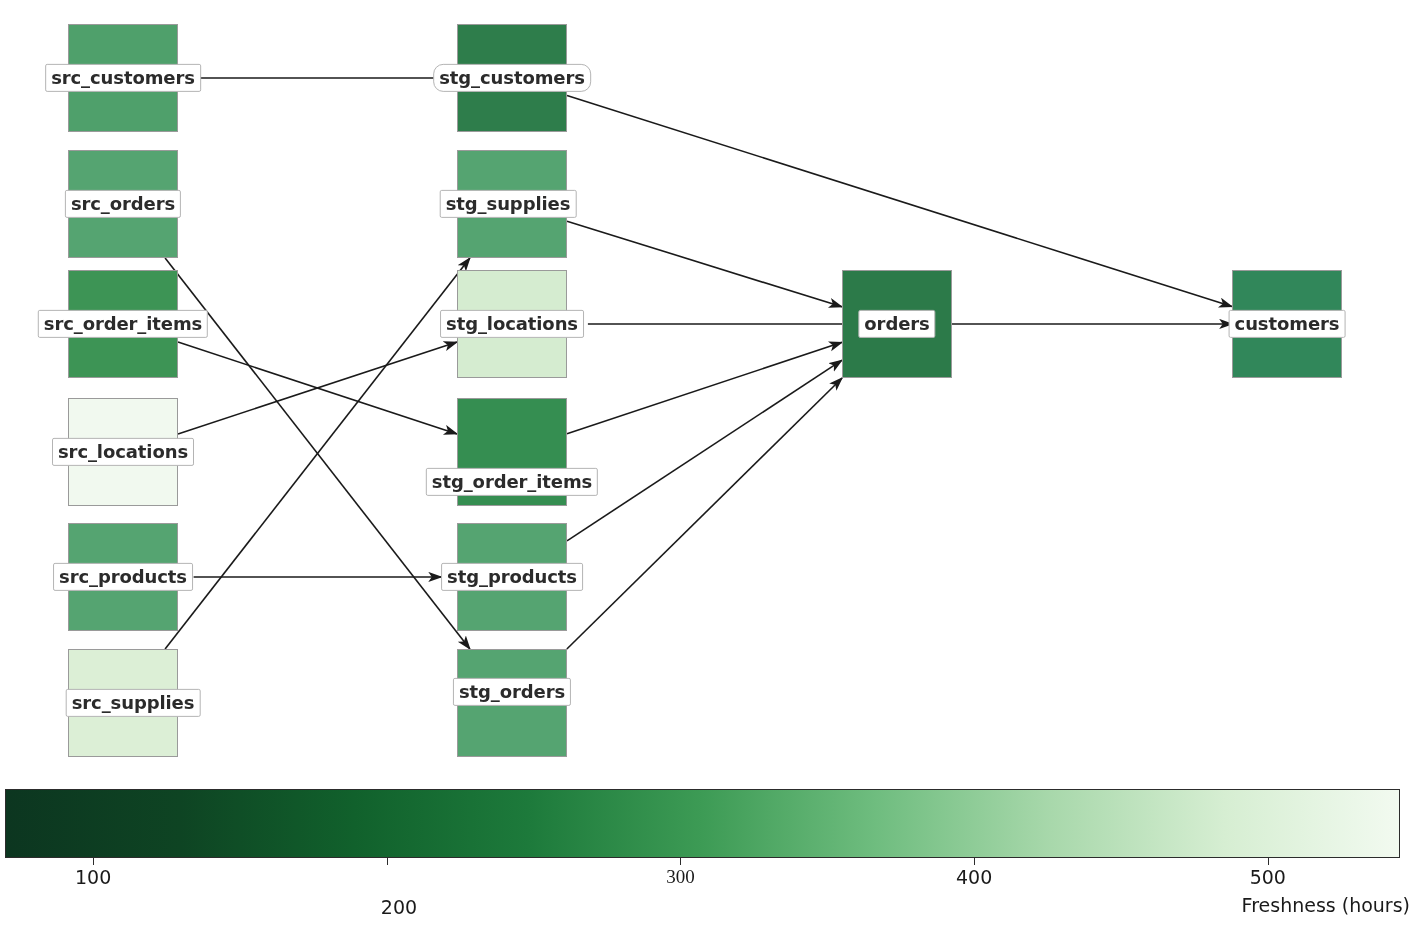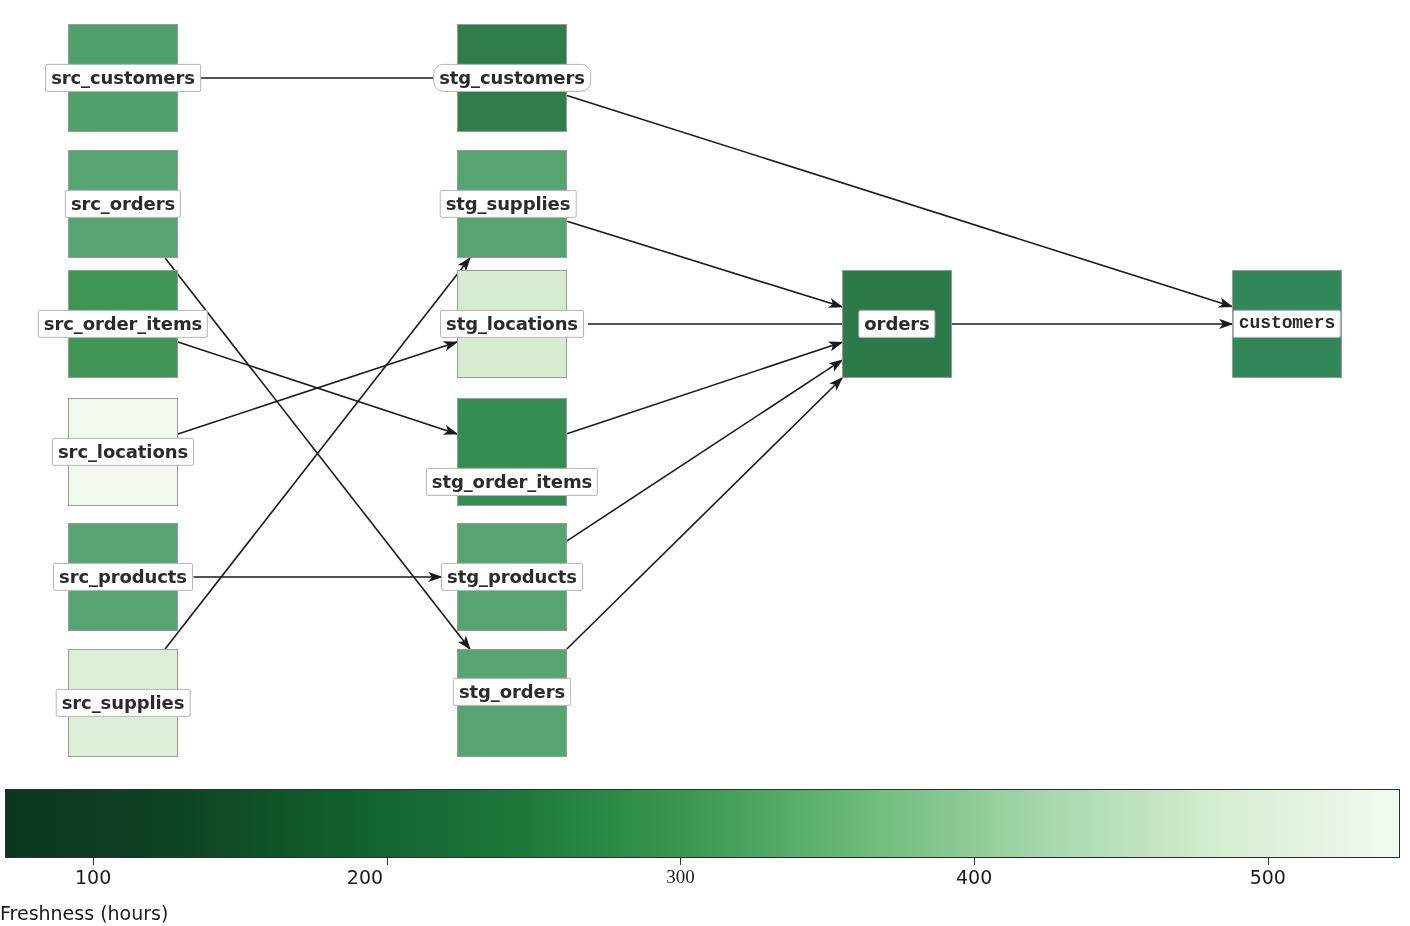--- a/index.html
+++ b/index.html
@@ -26,22 +26,22 @@
   #cbar{
     position:absolute;left:5px;top:9px;width:1395px;height:69px;
     border:1px solid #2c2c2c;box-sizing:border-box;
   }
   .cb-tick{position:absolute;top:78px;width:1px;height:7px;background:#2c2c2c;}
   .cb-ticklabel{
     position:absolute;top:86px;transform:translateX(-50%);
     font-size:19px;color:#1a1a1a;font-family:"DejaVu Sans",sans-serif;
   }
   #cb-title{
-    position:absolute;top:114px;left:0;width:1410px;text-align:left;
-    font-size:19px;color:#1a1a1a;font-family:"DejaVu Sans",sans-serif;margin-top:8px;
+    position:absolute;top:114px;left:0;width:1410px;text-align:right;
+    font-size:19px;color:#1a1a1a;font-family:"DejaVu Sans",sans-serif;
   }
   svg.edges{position:absolute;left:0;top:0;width:1410px;height:780px;pointer-events:none;}
 </style>
 </head>
 <body>
 
 <div id="root">
 
   <div id="graph">
     <svg class="edges" viewBox="0 0 1410 780">
@@ -79,39 +79,39 @@
         <div class="node-sq" style="left: 457px; top: 398px; width: 110px; height: 108px; background: rgb(53, 142, 81);"></div>
         <div class="node-sq" style="left: 457px; top: 523px; width: 110px; height: 108px; background: rgb(85, 164, 113);"></div>
         <div class="node-sq" style="left: 457px; top: 649px; width: 110px; height: 108px; background: rgb(85, 164, 113);"></div>
         <div class="node-sq" style="left: 842px; top: 270px; width: 110px; height: 108px; background: rgb(44, 122, 73);"></div>
         <div class="node-sq" style="left: 1232px; top: 270px; width: 110px; height: 108px; background: rgb(49, 135, 90);"></div>
         <div class="node-label" style="left: 123px; top: 78px;">src_customers</div>
         <div class="node-label" style="left: 123px; top: 204px;">src_orders</div>
         <div class="node-label" style="left: 123px; top: 324px;">src_order_items</div>
         <div class="node-label" style="left: 123px; top: 452px;">src_locations</div>
         <div class="node-label" style="left: 123px; top: 577px;">src_products</div>
-        <div class="node-label" style="left: 123px; top: 703px; text-align: center;">src_supplies</div>
+        <div class="node-label" style="left: 133px; top: 703px; text-align: center;">src_supplies</div>
         <div class="node-label" style="left: 512px; top: 78px; border-radius: 10px;">stg_customers</div>
         <div class="node-label" style="left: 508px; top: 204px;">stg_supplies</div>
         <div class="node-label" style="left: 512px; top: 324px;">stg_locations</div>
         <div class="node-label" style="left: 512px; top: 452px; margin-top: 30px;">stg_order_items</div>
         <div class="node-label" style="left: 512px; top: 577px;">stg_products</div>
         <div class="node-label" style="left: 512px; top: 692px;">stg_orders</div>
         <div class="node-label" style="left: 897px; top: 324px;">orders</div>
-        <div class="node-label" style="left: 1287px; top: 324px; font-family: Liberation Mono, monospace;">customers</div>
+        <div class="node-label" style="left: 1287px; top: 324px;">customers</div>
       </div>
   </div>
 
   <div id="cbar-wrap">
     <div id="cbar" style="background: linear-gradient(to right, rgb(12, 54, 32), rgb(14, 68, 35), rgb(17, 97, 44), rgb(29, 122, 59), rgb(61, 155, 85), rgb(111, 189, 127), rgb(168, 216, 171), rgb(214, 238, 210), rgb(242, 250, 240));"></div>
     <div id="cbar-ticks">
         <div class="cb-tick" style="left: 93.1053px;"></div>
         <div class="cb-ticklabel" style="left: 93.1053px;">100</div>
         <div class="cb-tick" style="left: 386.789px;"></div>
-        <div class="cb-ticklabel" style="left: 365px;">200</div>
+        <div class="cb-ticklabel" style="left: 399px; margin-top: 30px;">200</div>
         <div class="cb-tick" style="left: 680.474px;"></div>
         <div class="cb-ticklabel" style="left: 680.474px; font-family: Liberation Serif, serif;">300</div>
         <div class="cb-tick" style="left: 974.158px;"></div>
         <div class="cb-ticklabel" style="left: 974.158px;">400</div>
         <div class="cb-tick" style="left: 1267.84px;"></div>
         <div class="cb-ticklabel" style="left: 1267.84px;">500</div>
       </div>
     <div id="cb-title">Freshness (hours)</div>
   </div>
 

